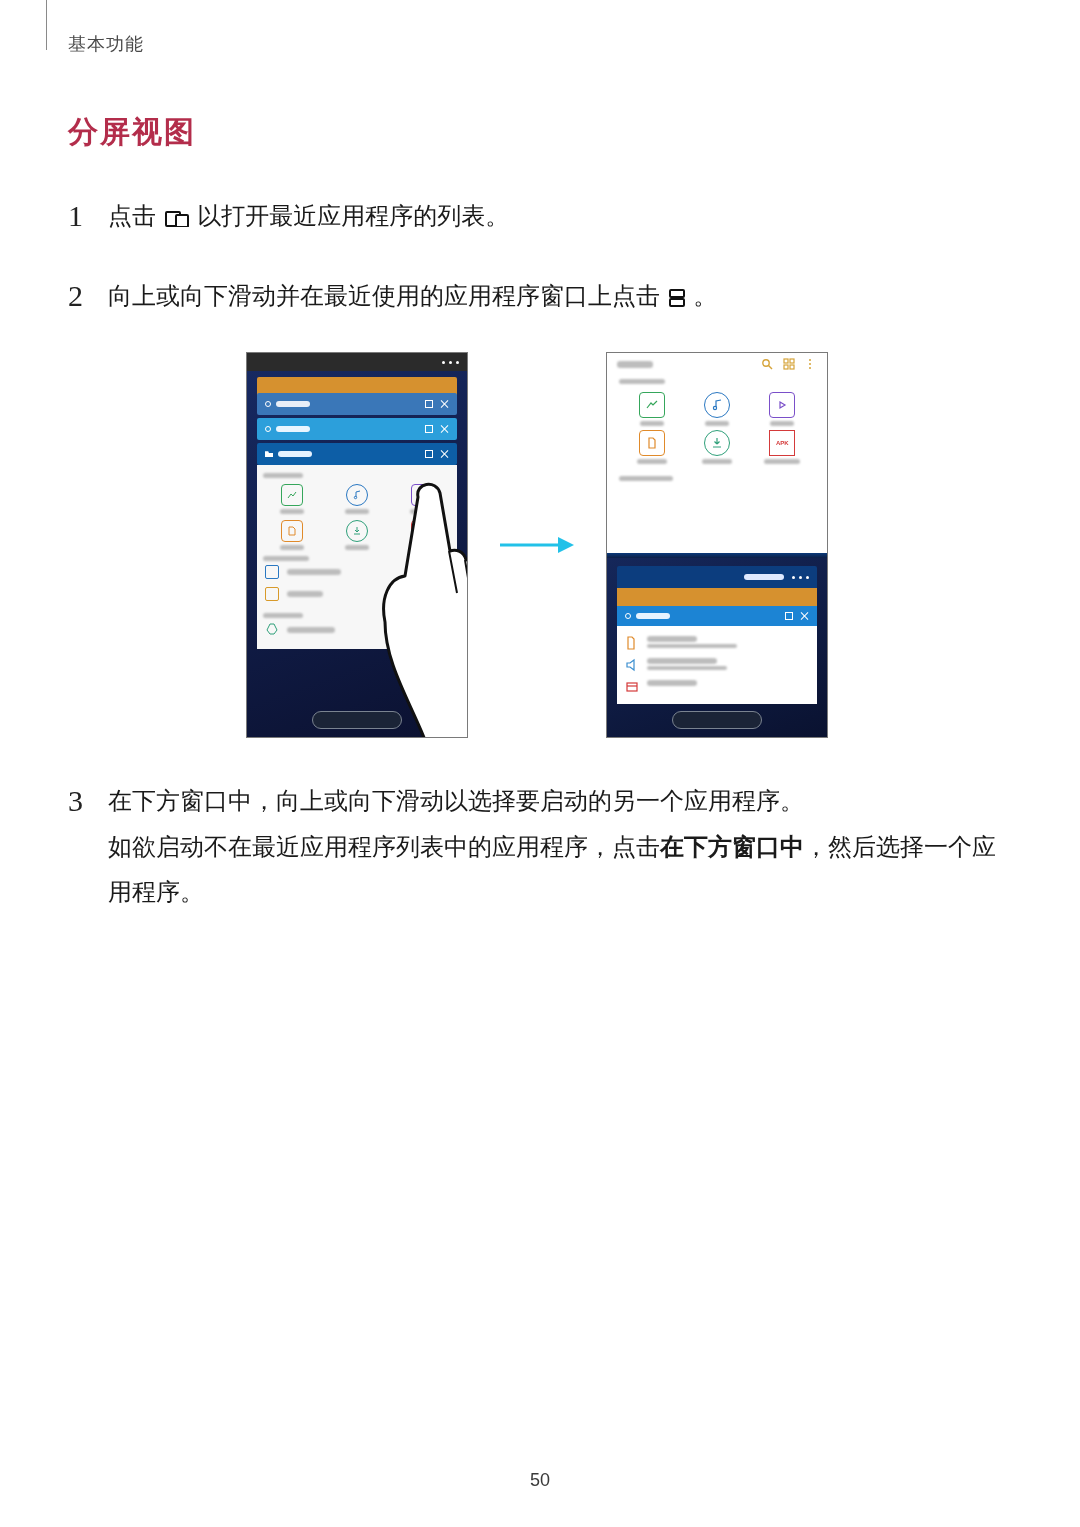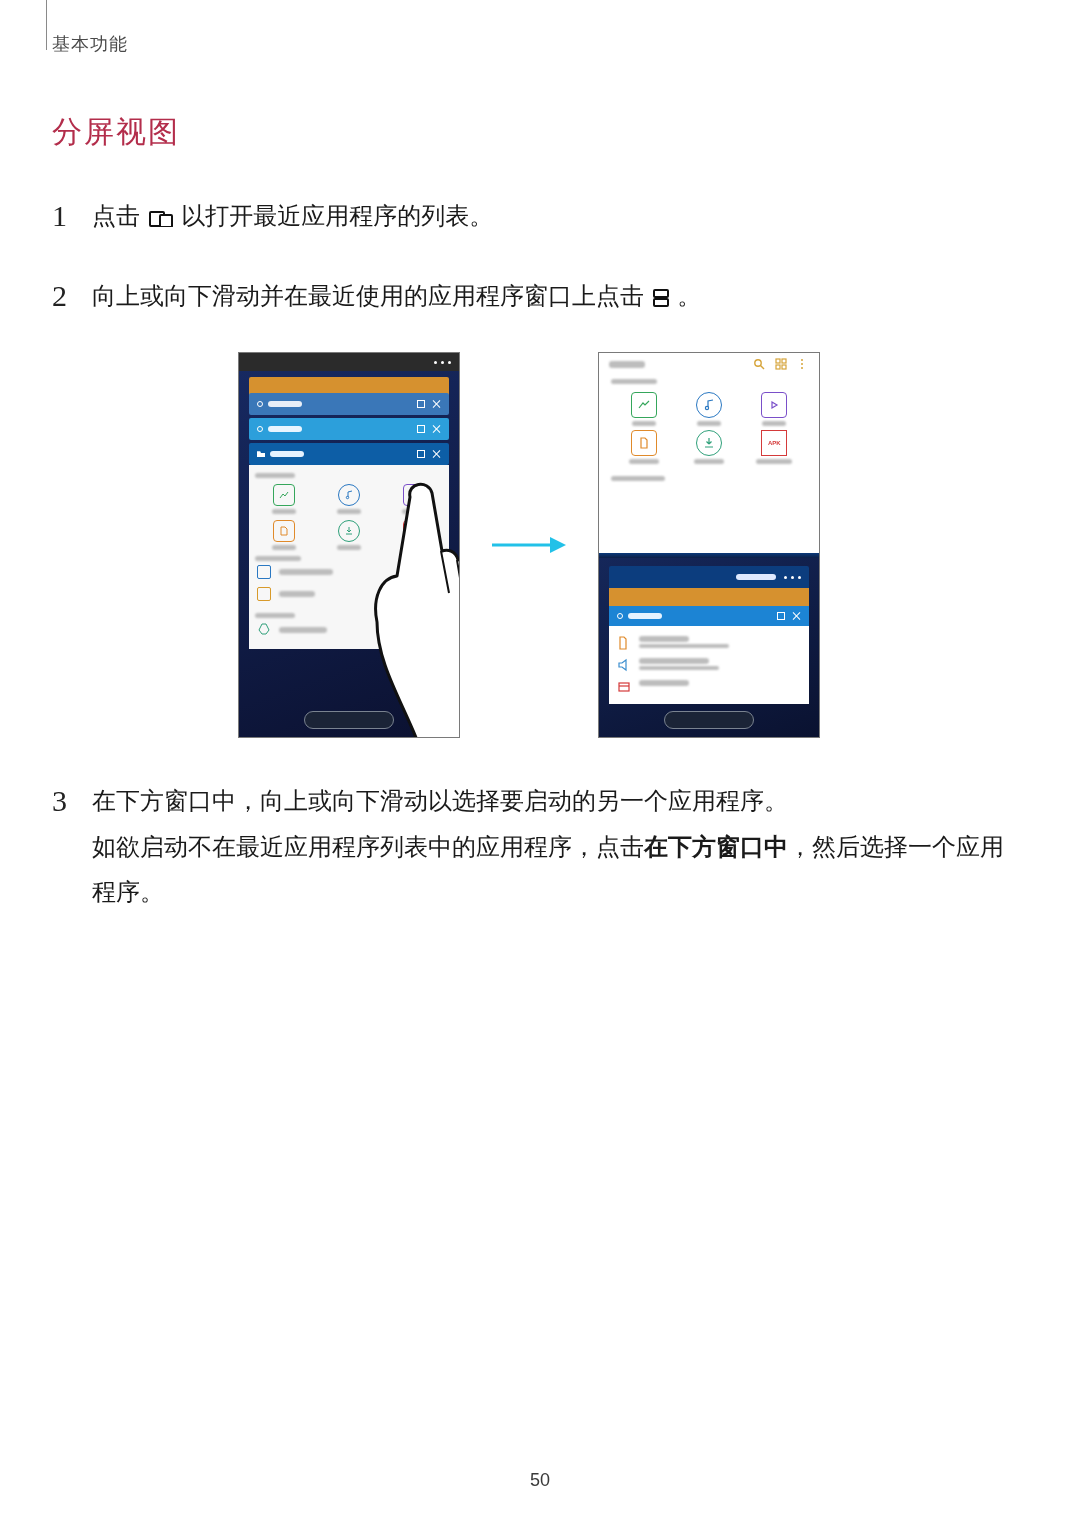--- a/index.html
+++ b/index.html
@@ -24,31 +24,31 @@
     font-family:"Helvetica Neue",Arial,"PingFang SC","Microsoft YaHei",sans-serif;
     color:var(--txt);
     position:relative;
   }
   
   .edge{
     position:absolute;left:46px;top:0;width:1px;height:50px;
     background:#8a8a8a;
   }
   .page{
-    padding:32px 74px 0 52px;
+    padding:32px 74px 0 68px;
   }
   .running-head{
     font-size:18px;color:var(--header-gray);
     margin:0 0 56px 0;letter-spacing:1px;
   }
   h1.title{
     margin:0 0 40px 0;
     color:var(--accent);
     font-size:30px;
-    font-weight:400;
+    font-weight:700;
     letter-spacing:2px;
   }
   ol.steps{
     list-style:none;margin:0;padding:0;
     counter-reset:step;
   }
   ol.steps > li{
     position:relative;
     padding:0 0 0 40px;
     margin:0 0 34px 0;

